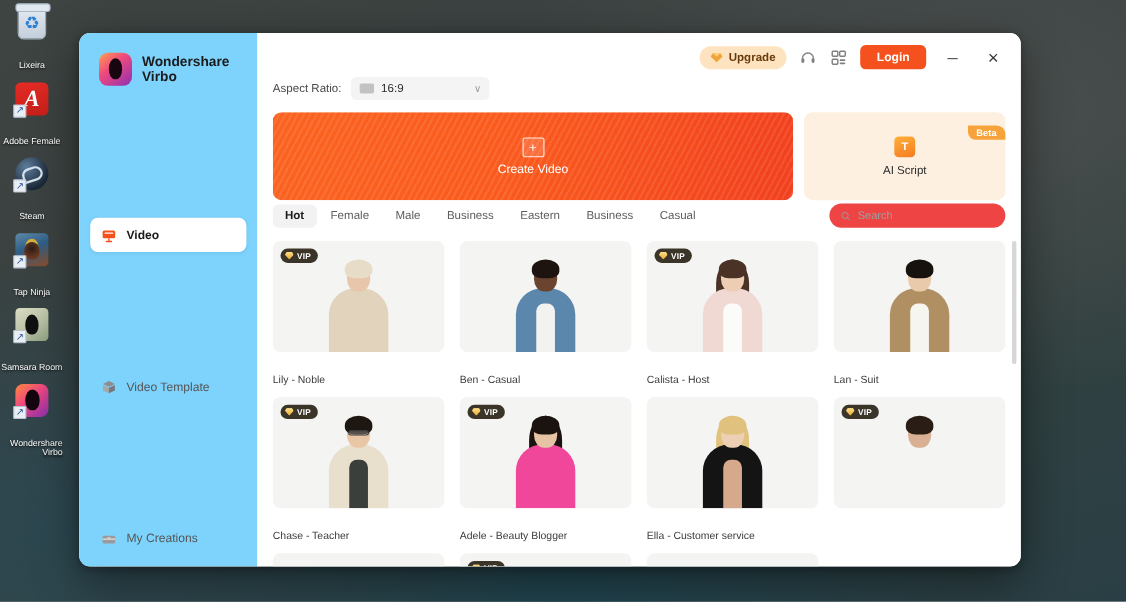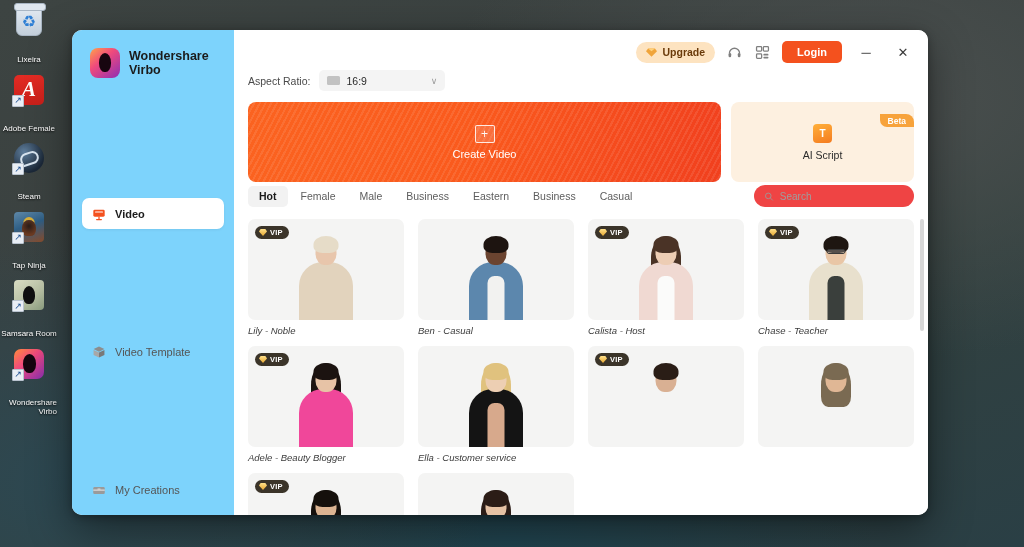--- a/index.html
+++ b/index.html
@@ -218,21 +218,21 @@
   .vip {
     position: absolute; left: 7px; top: 7px; height: 13px; padding: 0 6px 0 4px;
     background: #3b3429; border-radius: 7px; display: flex; align-items: center; gap: 3px;
     color: #fff; font-size: 7.5px; font-weight: bold; letter-spacing: .2px;
   }
   .vip-gem {
     width: 8px; height: 7px; flex-shrink: 0;
     background: linear-gradient(180deg,#ffe08a 0%, #e8a832 100%);
     clip-path: polygon(20% 0, 80% 0, 100% 36%, 50% 100%, 0 36%);
   }
-  .av-label { font-size: 9.5px; color: #3b3b3b; margin-top: 5px; font-style: italic; }
+  .av-label { font-size: 9.5px; color: #3b3b3b; margin-top: 20px; }
 
   
   .fig { position: relative; width: 64px; height: 86px; }
   .fig .head {
     position: absolute; left: 50%; transform: translateX(-50%); top: 6px;
     width: 21px; height: 25px; border-radius: 48% 48% 44% 44%;
   }
   .fig .hair {
     position: absolute; left: 50%; transform: translateX(-50%); top: 2px;
     width: 25px; height: 17px; border-radius: 50% 50% 36% 36%;
@@ -457,20 +457,31 @@
                 <div class="body" style="background:#f0d9d2"></div>
                 <div class="inner" style="background:#fbfbfa"></div>
                 <div class="head" style="background:#edcdb4"></div>
                 <div class="hair" style="background:#4a3326"></div>
               </div>
             </div>
             <div class="av-label">Calista - Host</div>
           </div>
           <div class="av-card">
             <div class="av-thumb">
+              <div class="fig">
+                <div class="body" style="background:#b08f63"></div>
+                <div class="inner" style="background:#f7f5f0"></div>
+                <div class="head" style="background:#e9cbab"></div>
+                <div class="hair" style="background:#18120e"></div>
+              </div>
+            </div>
+            <div class="av-label">Lan - Suit</div>
+          </div>
+          <div class="av-card">
+            <div class="av-thumb">
               <div class="vip">
                 <span class="vip-gem"></span>
                 <span>VIP</span>
               </div>
               <div class="fig">
                 <div class="body" style="background:#e8e0cd"></div>
                 <div class="inner" style="background:#3a3f3c"></div>
                 <div class="head" style="background:#e9c6a6"></div>
                 <div class="hair" style="background:#1e1611"></div>
                 <div class="glasses"></div>

